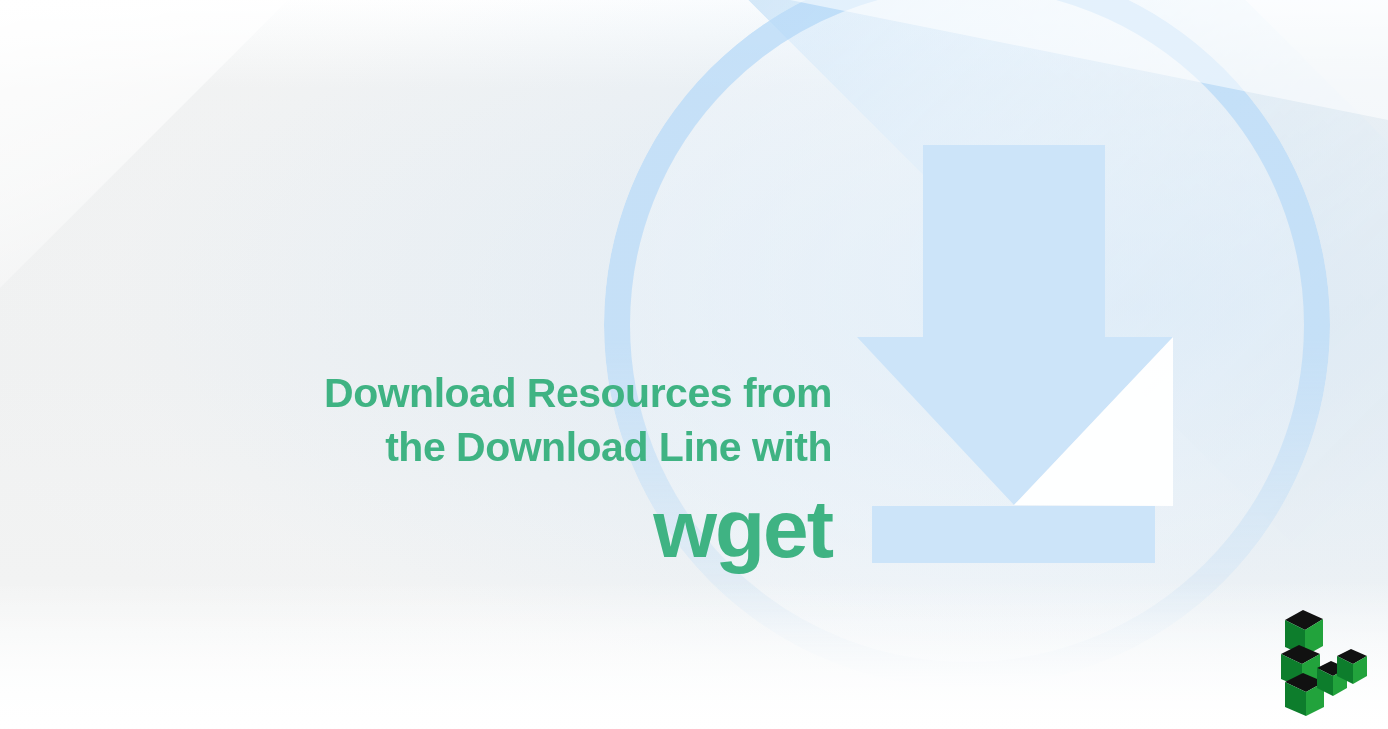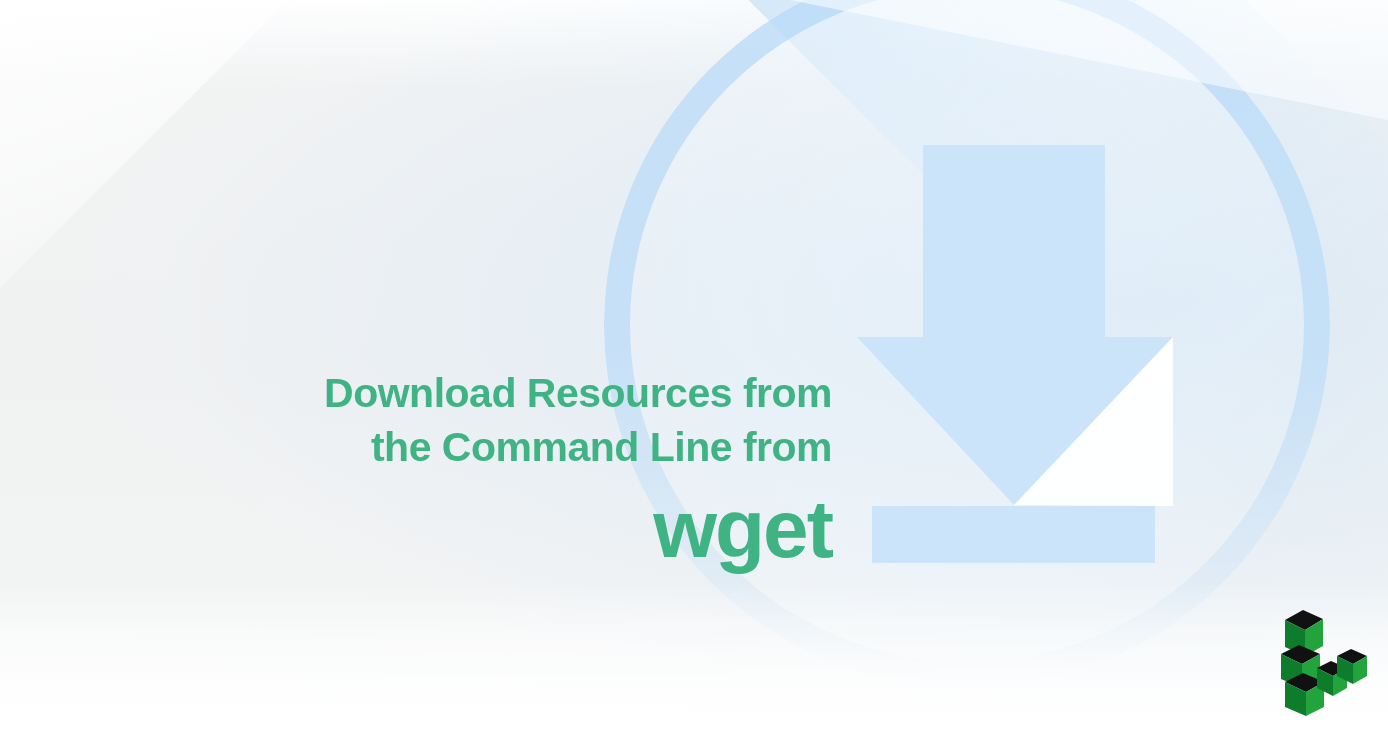--- a/index.html
+++ b/index.html
@@ -185,21 +185,21 @@
 
     <path d="M 68 0 L 250 0 L 250 192 L 318 192 L 159 360 L 2 192 L 68 192 Z" fill="#cce4f9"></path>
 
     <path d="M 159 360 L 318 192 L 318 361 Z" fill="#ffffff" opacity="0.95"></path>
 
     <rect x="17" y="361" width="283" height="57" fill="#cce4f9"></rect>
   </svg>
 
   <div class="headline">
     <span class="l1">Download Resources from</span>
-    <span class="l2">the Command Line from</span>
+    <span class="l2">the Download Line with</span>
     <span class="brand">wget</span>
   </div>
 
   <svg class="logo" viewBox="0 0 90 112" aria-hidden="true">
     <g>
       <polygon points="6,14 24,4 44,13 26,24" fill="#111111"></polygon>
       <polygon points="6,14 26,24 26,50 6,41" fill="#0d7d2c"></polygon>
       <polygon points="26,24 44,13 44,40 26,50" fill="#22a33c"></polygon>
     </g>
     <g>

